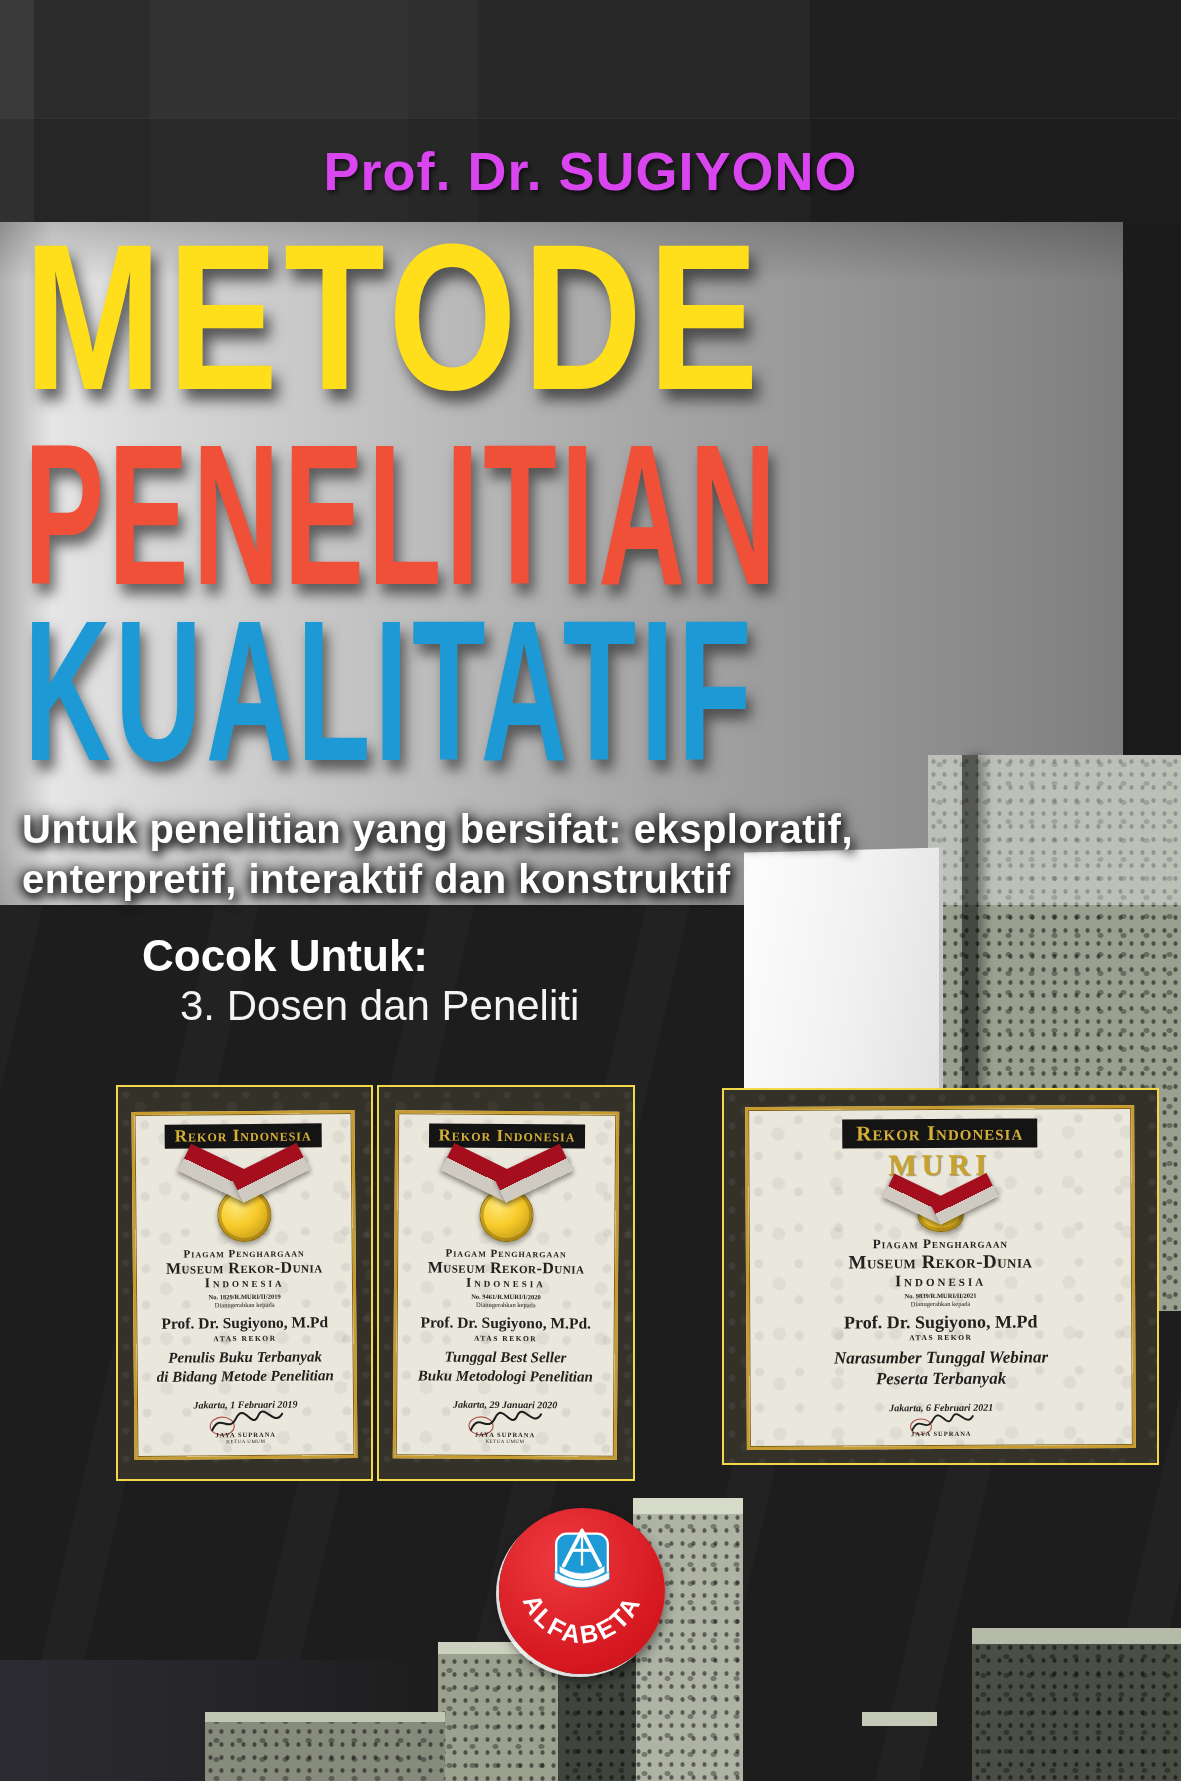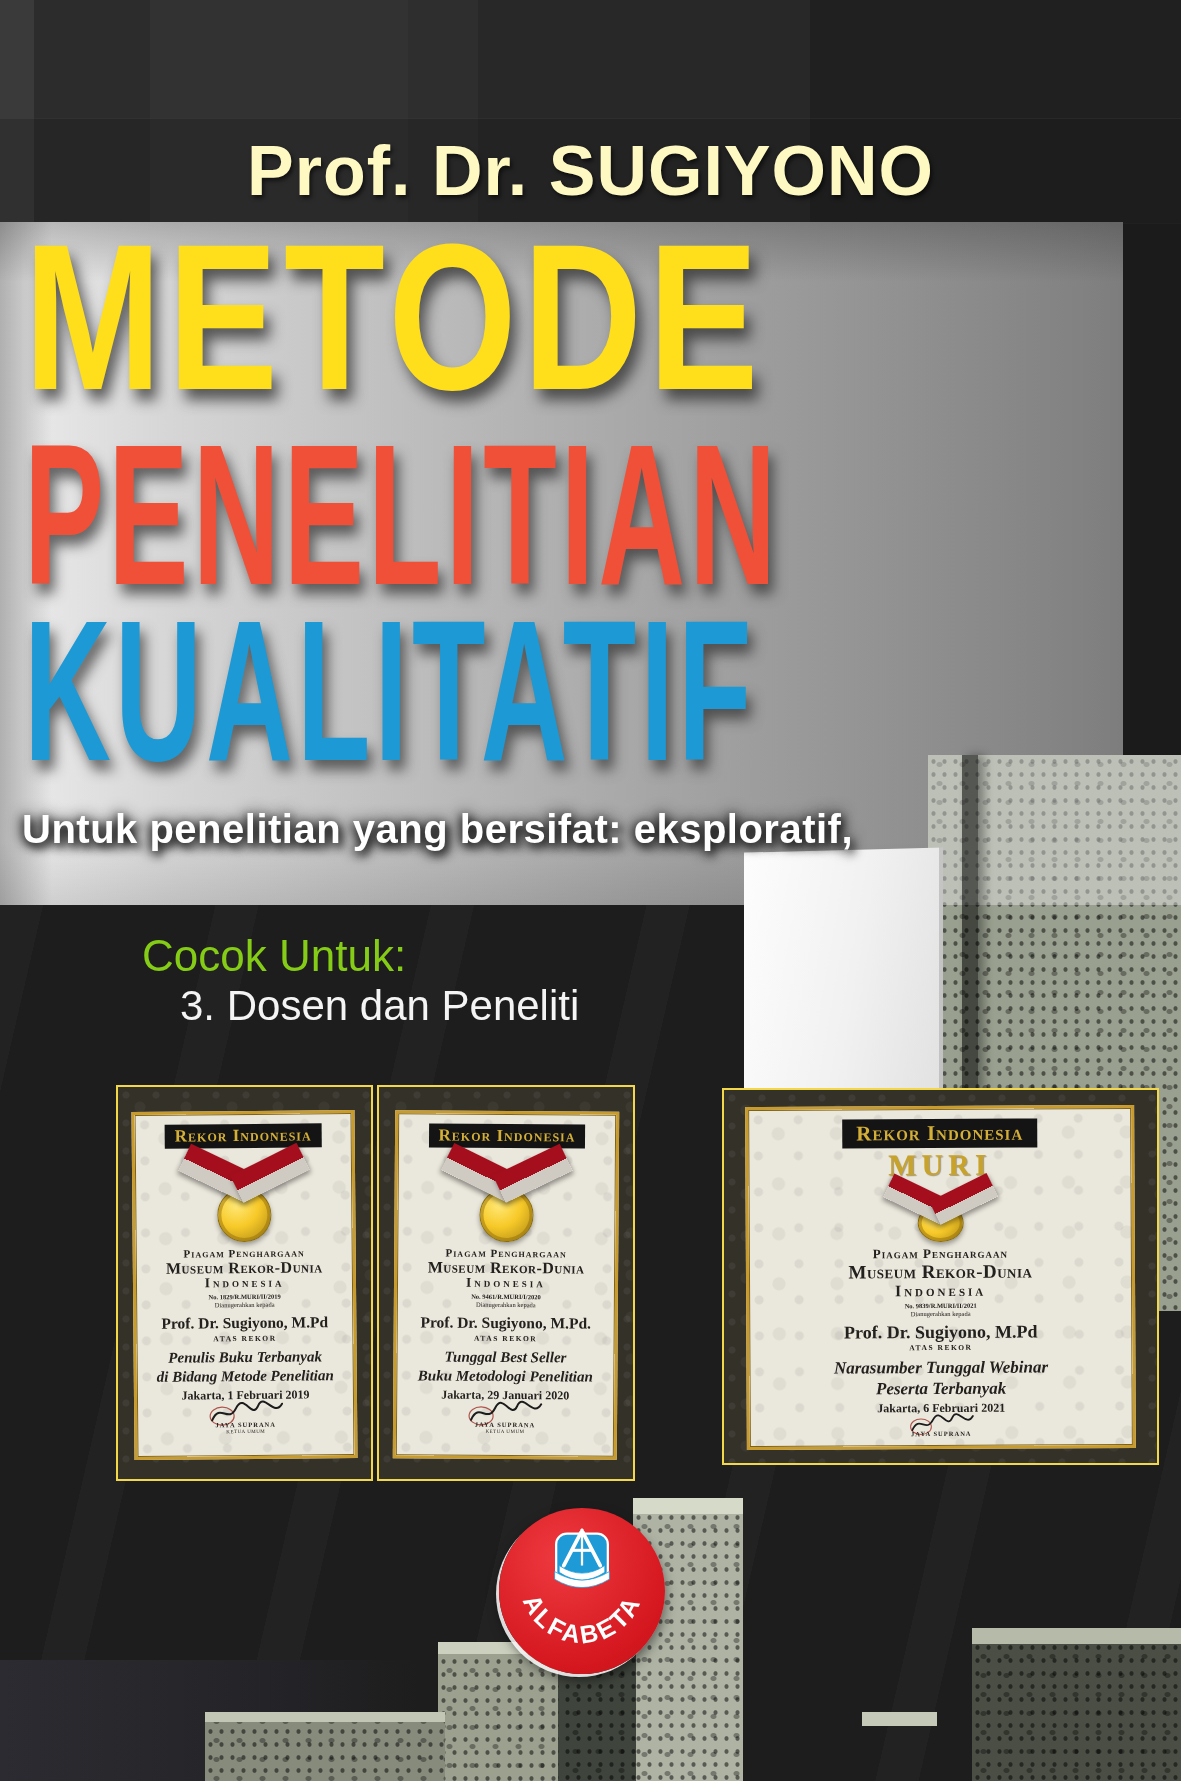--- a/index.html
+++ b/index.html
@@ -6,21 +6,21 @@
   .page{position:relative;width:1181px;height:1781px;overflow:hidden;
         font-family:"Liberation Sans",sans-serif;background:#1b1b1b;}
 
   
   .top-bg{position:absolute;left:0;top:0;width:1181px;height:224px;z-index:0;
     background:linear-gradient(to right,#3a3a3a 0 34px,#2c2c2c 34px 150px,#323232 150px 408px,
                #2e2e2e 408px 478px,#282828 478px 810px,#202020 810px 100%);}
   .author-strip{position:absolute;left:0;top:118px;width:1181px;height:104px;z-index:1;
     background:rgba(20,20,20,0.25);border-top:1px solid rgba(255,255,255,0.05);
     display:flex;align-items:center;justify-content:center;}
-  .author{color:#fef9c3;font-weight:bold;font-size:70px;letter-spacing:1px;
+  .author{color:#d946ef;font-weight:bold;font-size:54px;letter-spacing:1px;
     text-shadow:2px 3px 4px rgba(0,0,0,0.6);}
 
   
   .silver-band{position:absolute;left:0;top:222px;width:1123px;height:683px;z-index:1;
     background-image:
       linear-gradient(to bottom,rgba(0,0,0,0.20),rgba(0,0,0,0) 60px,rgba(0,0,0,0) 620px,rgba(0,0,0,0.10)),
       linear-gradient(to right,rgba(0,0,0,0.26) 0,rgba(0,0,0,0) 52px),
       linear-gradient(to right,#ededed 0%,#d6d6d6 15%,#bcbcbc 38%,#a6a6a6 58%,#939393 78%,#828282 96%,#7d7d7d 100%);}
   .t-line{position:absolute;left:24px;font-weight:bold;line-height:1;white-space:nowrap;
     transform-origin:left top;}
@@ -73,21 +73,21 @@
   .s3{left:438px;top:1642px;width:120px;height:139px;background-color:#9ba08f;}
   .s3 .top{height:12px;background:#ccd1bf;}
   .s4{left:205px;top:1712px;width:240px;height:69px;background-color:#868b7c;}
   .s4 .top{height:10px;background:#c2c6b5;}
   .s5{left:972px;top:1628px;width:209px;height:153px;background-color:#4a4e44;}
   .s5 .top{height:16px;background:#b5baa9;}
   .s6{left:862px;top:1712px;width:75px;height:14px;background:#c5c9b8;}
 
   
   .cocok{position:absolute;left:142px;top:930px;z-index:4;}
-  .cocok-h{color:#84cc16;font-weight:normal;font-size:44px;line-height:52px;}
+  .cocok-h{color:#ffffff;font-weight:bold;font-size:44px;line-height:52px;}
   .cocok-item{color:#f4f4f4;font-size:42px;line-height:46px;margin-left:38px;margin-top:1px;}
 
   
   .cert{position:absolute;z-index:5;border:2px solid #f2d848;
     background-color:#343129;
     background-image:
       radial-gradient(circle at 8px 8px,rgba(255,255,255,0.055) 3px,transparent 4px),
       radial-gradient(circle at 22px 20px,rgba(255,255,255,0.04) 5px,transparent 6px);
     background-size:30px 28px,46px 42px;
     box-sizing:border-box;display:flex;}
@@ -132,21 +132,21 @@
   .cert3 .c-org1{font-size:19px;line-height:20px;}
   .cert3 .c-org2{font-size:16px;line-height:17px;}
   .c-num{font-size:6.5px;font-weight:bold;margin-top:3px;line-height:8px;}
   .c-best{font-size:6.5px;line-height:8px;}
   .c-recip{font-size:15.5px;font-weight:bold;margin-top:5px;line-height:18px;}
   .cert3 .c-recip{font-size:18px;}
   .c-atas{font-size:7.5px;font-weight:bold;letter-spacing:1.5px;margin-top:2px;line-height:9px;}
   .c-rec{font-size:15px;font-weight:bold;font-style:italic;line-height:19px;}
   .c-rec.first{margin-top:5px;}
   .cert3 .c-rec{font-size:17px;line-height:21px;}
-  .c-date{font-size:12px;font-weight:bold;margin-top:4px;line-height:10px;}
+  .c-date{font-size:10px;font-weight:bold;font-style:italic;margin-top:14px;line-height:10px;}
   .sig{display:flex;flex-direction:column;align-items:center;margin-top:-2px;}
   .sig svg{display:block;}
   .sig-name{font-size:6.5px;font-weight:bold;letter-spacing:1px;margin-top:-7px;line-height:8px;}
   .sig-title{font-size:5px;letter-spacing:0.5px;line-height:6px;}
 
   
   .logo{position:absolute;left:499px;top:1508px;width:166px;height:166px;z-index:6;}
   .logo-circle{position:absolute;left:0;top:0;width:166px;height:166px;border-radius:50%;
     background:radial-gradient(circle at 38% 30%,#ee3a40,#d5171f 70%,#c0121a 100%);
     box-shadow:-3px 3px 0 rgba(255,255,255,0.85),0 6px 12px rgba(0,0,0,0.5);}
@@ -171,20 +171,21 @@
   </div>
 
   <div class="lower-bg"></div>
   <div class="bottom-left-panel"></div>
 
   <div class="stone-wall speck"></div>
   <div class="door"></div>
 
   <div class="sub">
     <div>Untuk penelitian yang bersifat: eksploratif,</div>
+    <div>enterpretif, interaktif dan konstruktif</div>
   </div>
 
   <div class="cocok">
     <div class="cocok-h">Cocok Untuk:</div>
     <div class="cocok-item">3. Dosen dan Peneliti</div>
   </div>
 
   <div class="cert cert1">
     <div class="cert-paper">
       <div class="cert-head">Rekor Indonesia</div>

